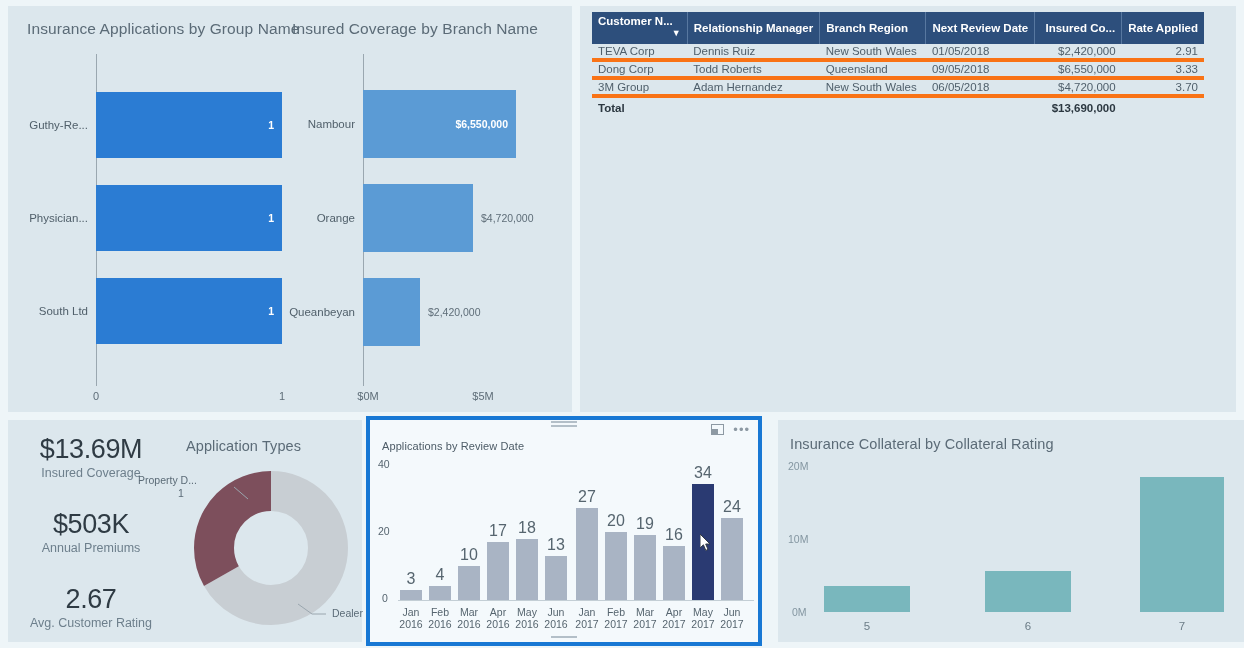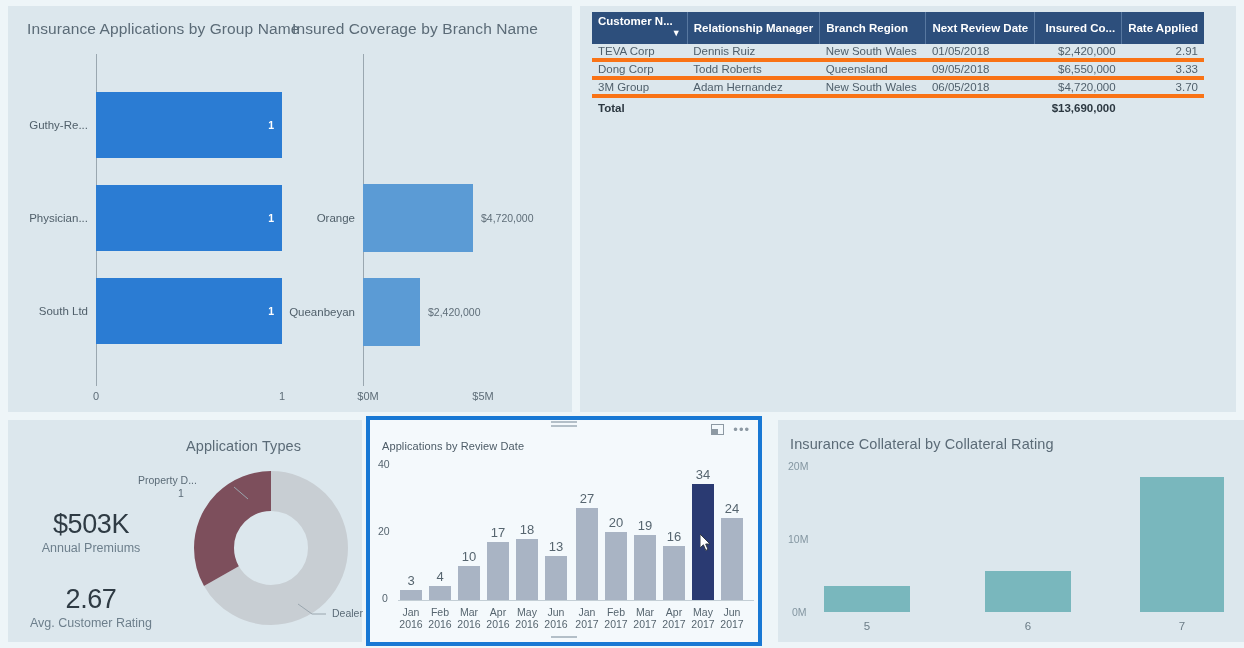--- a/index.html
+++ b/index.html
@@ -94,21 +94,21 @@
   .ico-focus::after {
     content:""; position:absolute; left:1px; bottom:1px; width:6px; height:5px; background:#8d99a3;
   }
   .ico-dots { color: #8d99a3; font-size: 13px; letter-spacing: 1px; line-height: 9px; }
 
   .vbar-plot { position: absolute; }
   .vb-col { position: absolute; bottom: 0; }
   .vb-rect { position: absolute; bottom: 0; left: 0; width: 100%; }
   .vb-lab {
     position: absolute; left: 50%; transform: translateX(-50%);
-    color: #56656f; font-size: 13px; white-space: nowrap;
+    color: #56656f; font-size: 16px; white-space: nowrap;
   }
   .vb-cat {
     position: absolute; left: 50%; transform: translateX(-50%);
     color: #56656f; font-size: 10.5px; text-align: center; line-height: 12px; white-space: nowrap;
   }
   .vb-ytick { position: absolute; color: #56656f; font-size: 10.5px; transform: translateY(-50%); }
   .axis-line { position: absolute; background: #c3ced5; }
 
   
   #panel-coll { left: 778px; top: 420px; width: 530px; height: 222px; }
@@ -152,20 +152,26 @@
         </div>
       </div>
 
       <div class="hb-tick" style="left:0px; top:336px;">0</div>
       <div class="hb-tick" style="left:186px; top:336px;">1</div>
     </div>
 
     <div class="hbar-chart" id="chartB" style="left:355px; top:48px; width:163px; height:332px;">
       <div class="hb-axis" style="left:0; top:0; height:332px;"></div>
 
+      <div class="hb-row" style="left:0; top:36px; width:163px; height:68px;">
+        <div class="hb-cat">Nambour</div>
+        <div class="hb-bar" style="width:153px; background:#5b9bd5;">
+          <div class="hb-val-in">$6,550,000</div>
+        </div>
+      </div>
       <div class="hb-row" style="left:0; top:130px; width:163px; height:68px;padding-left:28px;">
         <div class="hb-cat">Orange</div>
         <div class="hb-bar" style="width:110px; background:#5b9bd5;"></div>
         <div class="hb-val-out" style="left:118px;">$4,720,000</div>
       </div>
       <div class="hb-row" style="left:0; top:224px; width:163px; height:68px;">
         <div class="hb-cat">Queanbeyan</div>
         <div class="hb-bar" style="width:57px; background:#5b9bd5;"></div>
         <div class="hb-val-out" style="left:65px;">$2,420,000</div>
       </div>
@@ -222,20 +228,24 @@
           <td></td>
           <td class="num">$13,690,000</td>
           <td class="num"></td>
         </tr>
       </tbody>
     </table>
   </div>
 
   <div class="panel" id="panel-kpi">
 
+    <div class="kpi" style="top:14px;">
+      <div class="kpi-val">$13.69M</div>
+      <div class="kpi-lbl">Insured Coverage</div>
+    </div>
     <div class="kpi" style="top:89px;">
       <div class="kpi-val">$503K</div>
       <div class="kpi-lbl">Annual Premiums</div>
     </div>
     <div class="kpi" style="top:164px;">
       <div class="kpi-val">2.67</div>
       <div class="kpi-lbl">Avg. Customer Rating</div>
     </div>
 
     <div class="ptitle" style="left:178px; top:18px; font-size:14.5px;">Application Types</div>

